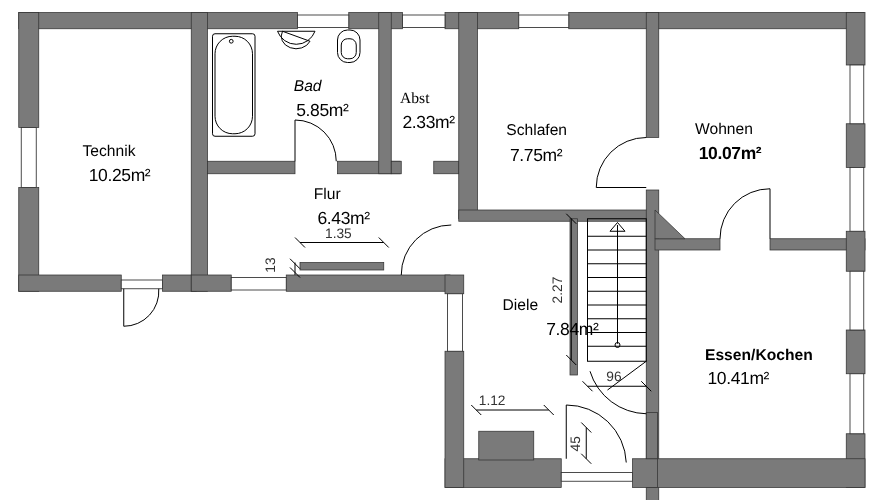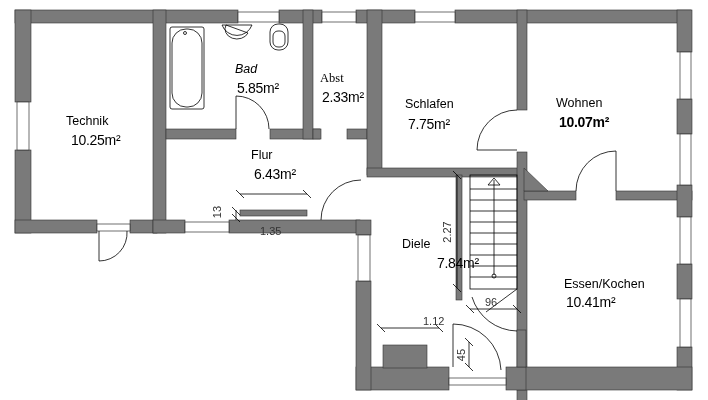--- a/index.html
+++ b/index.html
@@ -163,21 +163,21 @@
 
 <div class="lbl rname" style="left:405px;top:97px;">Schlafen</div>
 <div class="lbl rarea" style="left:408px;top:116px;">7.75m²</div>
 
 <div class="lbl rname" style="left:556px;top:96px;">Wohnen</div>
 <div class="lbl rarea" style="left:559px;top:114px;font-weight:bold;">10.07m²</div>
 
 <div class="lbl rname" style="left:402px;top:237px;">Diele</div>
 <div class="lbl rarea" style="left:405px;top:255px;margin-left:32px;">7.84m²</div>
 
-<div class="lbl rname" style="left:564px;top:277px;">Essen/Kochen</div>
+<div class="lbl rname" style="left:564px;top:277px;font-weight:bold;">Essen/Kochen</div>
 <div class="lbl rarea" style="left:566px;top:294px;">10.41m²</div>
 
-<div class="lbl dim" style="left:260px;top:181px;margin-top:44px;">1.35</div>
+<div class="lbl dim" style="left:260px;top:181px;">1.35</div>
 <div class="lbl dim" style="left:211px;top:206px;transform:rotate(-90deg);">13</div>
 <div class="lbl dim" style="left:436px;top:226px;transform:rotate(-90deg);">2.27</div>
 <div class="lbl dim" style="left:485px;top:296px;">96</div>
-<div class="lbl dim" style="left:423px;top:315px;">1.12</div>
+<div class="lbl dim" style="left:383px;top:315px;">1.12</div>
 <div class="lbl dim" style="left:455px;top:349px;transform:rotate(-90deg);">45</div>
 
 </body></html>

